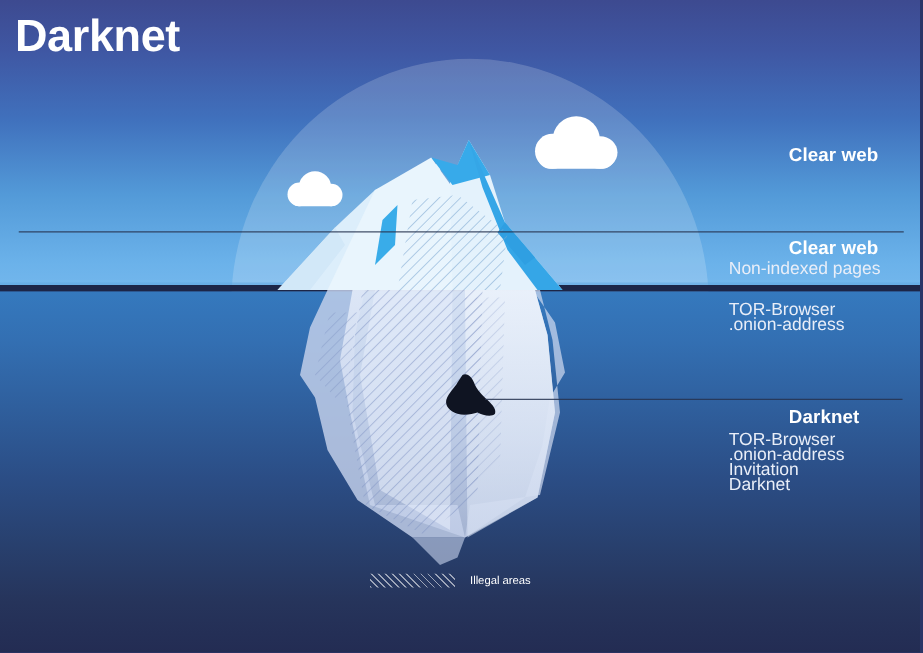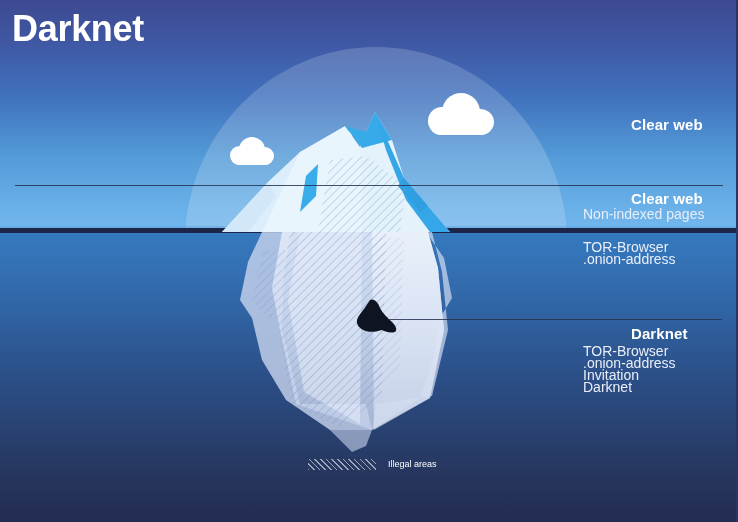--- a/index.html
+++ b/index.html
@@ -96,21 +96,21 @@
   .lbl-darknet .h{margin-bottom:2px;}
 
   
   .title{
     position:absolute;left:12px;top:8px;
     font-size:36px;font-weight:bold;color:#ffffff;
     letter-spacing:-.3px;line-height:42px;
   }
 
   
-  .legend{position:absolute;left:308px;top:458px;display:flex;align-items:center;}
+  .legend{position:absolute;left:296px;top:458px;display:flex;align-items:center;}
   .legend .swatch{
     width:68px;height:11px;
     background:repeating-linear-gradient(45deg,
       rgba(255,255,255,.55) 0px, rgba(255,255,255,.55) 1px,
       rgba(255,255,255,0) 1px, rgba(255,255,255,0) 4px);
   }
   .legend .ltxt{
     margin-left:12px;color:#ffffff;font-size:9px;line-height:12px;white-space:nowrap;
   }
 

